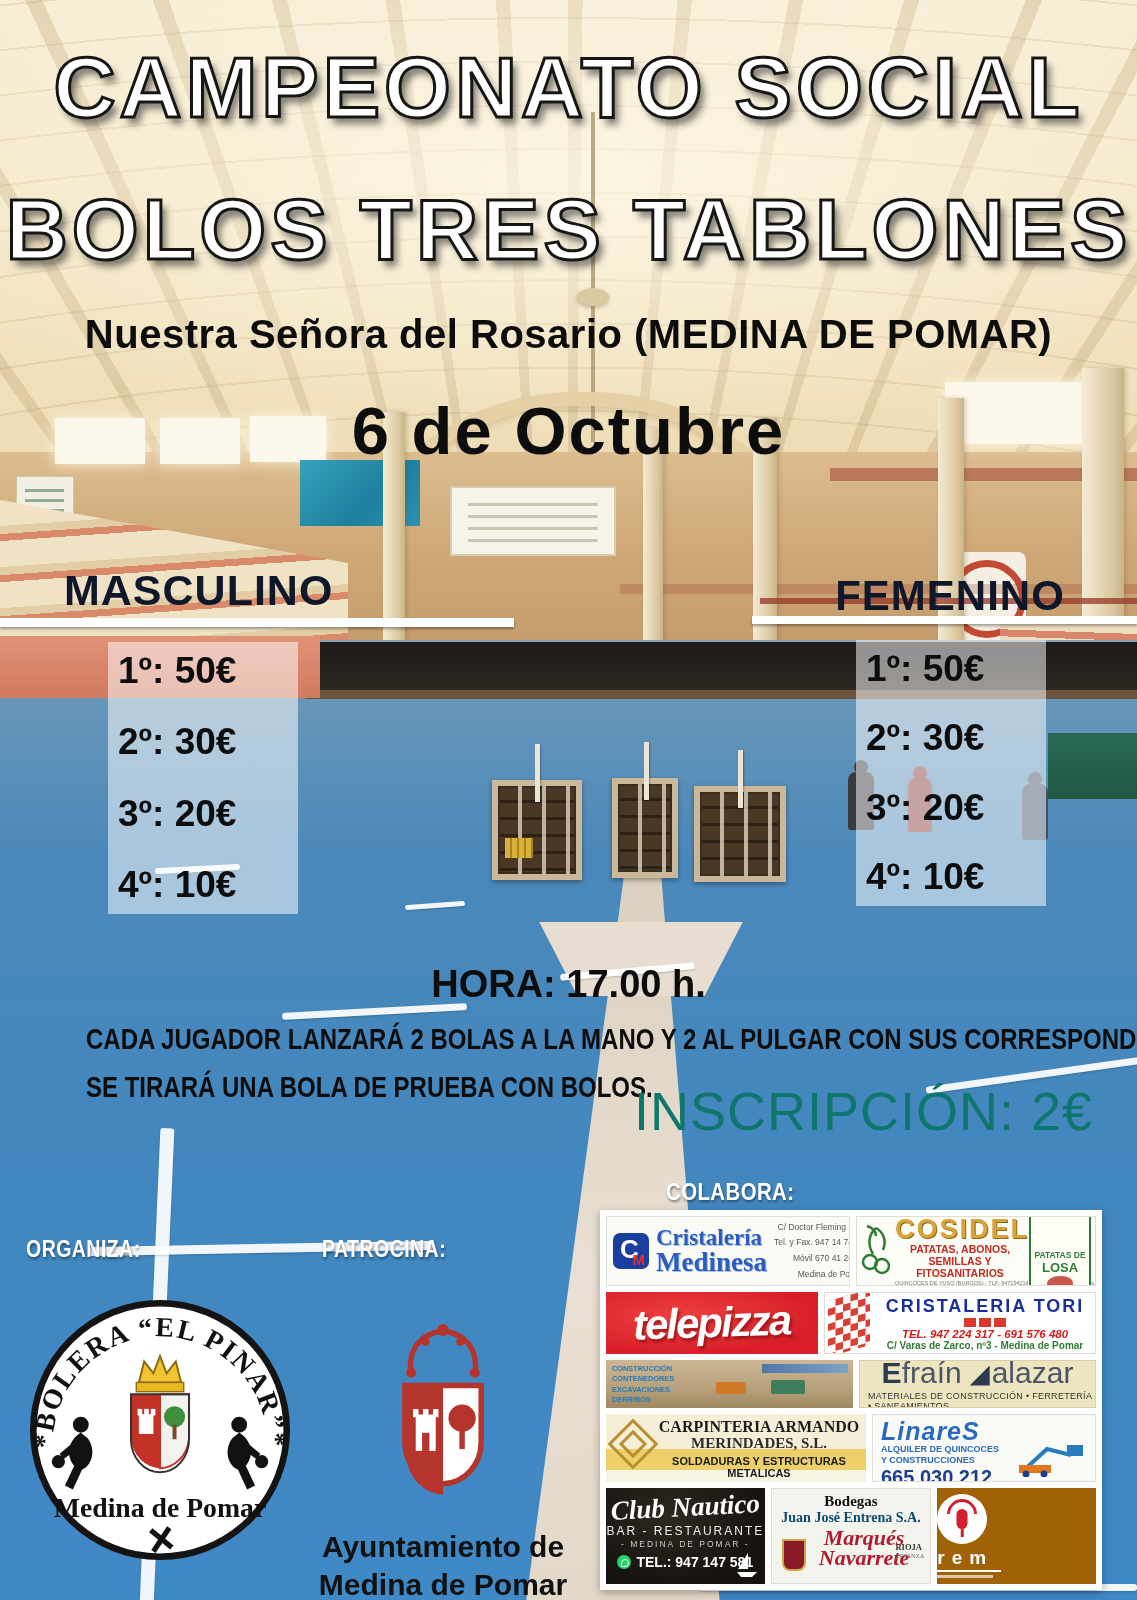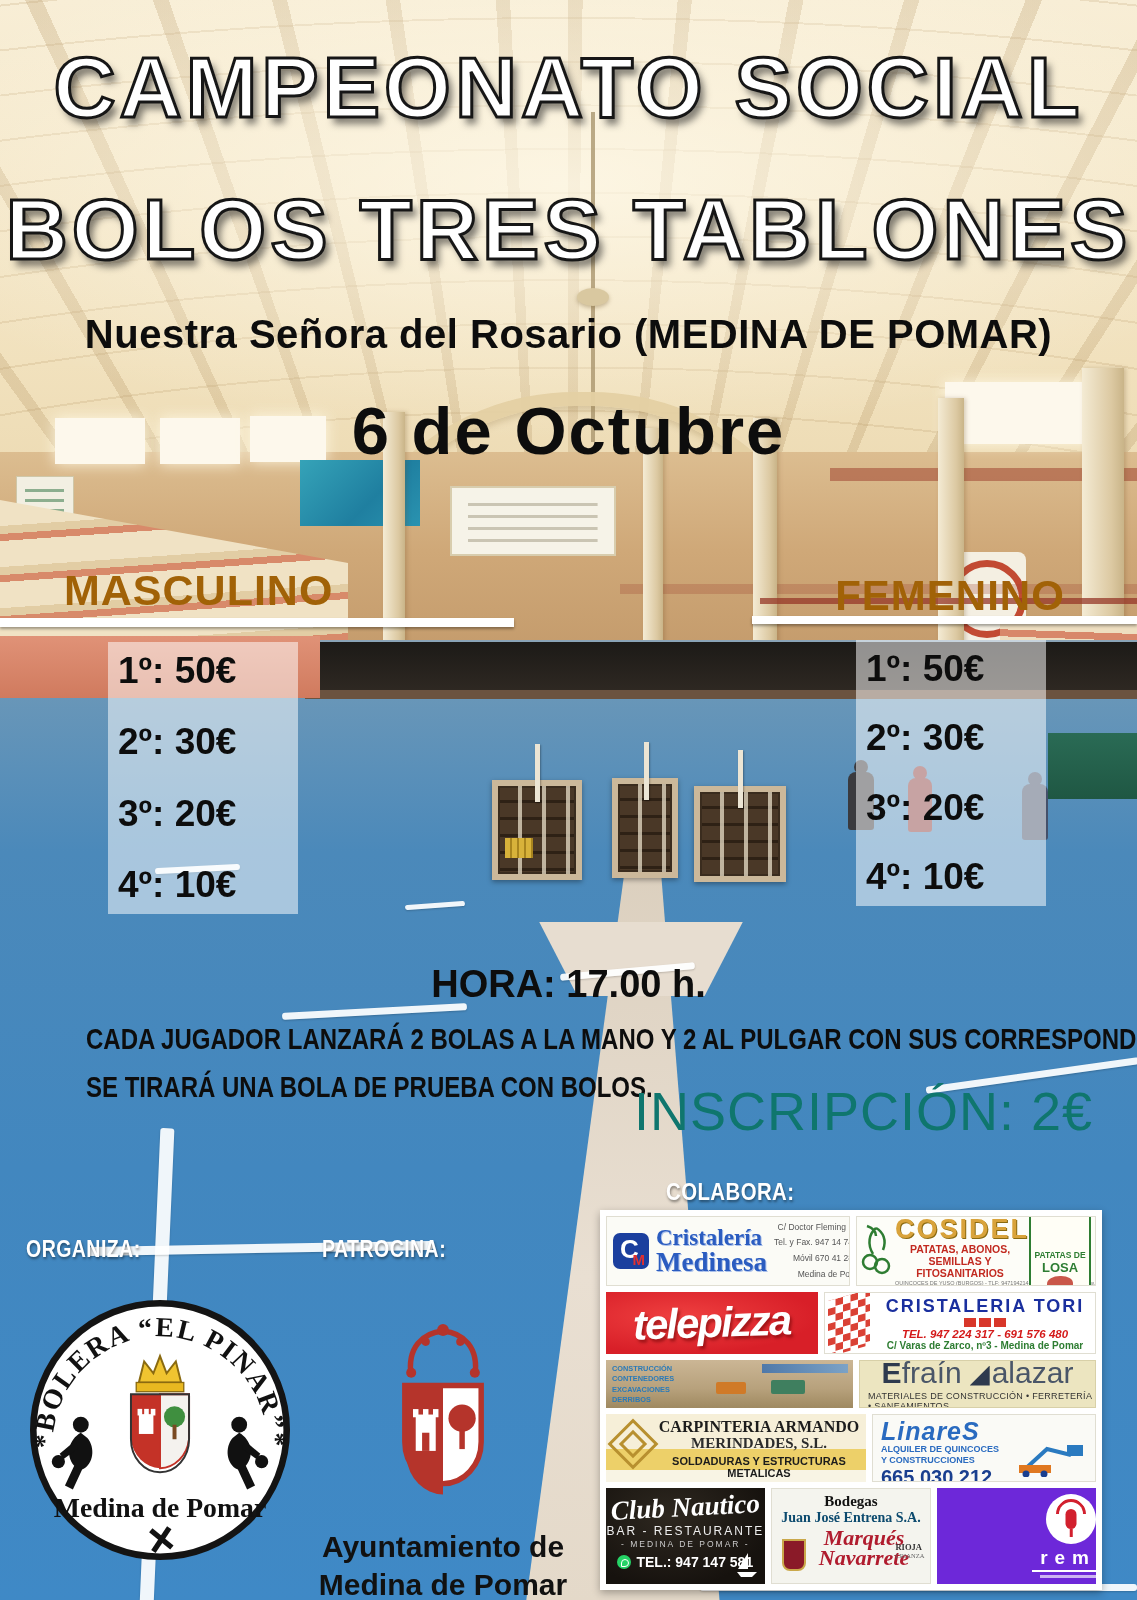--- a/index.html
+++ b/index.html
@@ -56,21 +56,21 @@
   .banner-teal{left:1048px;top:733px;width:89px;height:66px;background:linear-gradient(#2a6b55,#1f5743);}
 
   
   .title{left:0;right:0;text-align:center;font-weight:800;color:#fff;
     -webkit-text-stroke:3px #161616;letter-spacing:4px;line-height:1;
     text-shadow:5px 7px 7px rgba(30,30,30,.55);}
   .t1{top:44px;font-size:86px;}
   .t2{top:186px;font-size:86px;}
   .venue{left:0;right:0;top:312px;text-align:center;font-size:40px;font-weight:800;color:#0d0d0d;letter-spacing:.5px;}
   .date{left:0;right:0;top:392px;text-align:center;font-size:67px;font-weight:800;color:#0d0d0d;letter-spacing:2px;}
-  .cat{font-size:43px;font-weight:800;color:#a16207;letter-spacing:1px;}
+  .cat{font-size:43px;font-weight:800;color:#0f172a;letter-spacing:1px;}
   .cat-men{left:64px;top:566px;}
   .cat-women{left:820px;top:572px;width:260px;text-align:center;font-size:42px;}
   .bar{background:#fff;box-shadow:0 2px 3px rgba(0,0,0,.35);}
   .prize-box{background:rgba(255,255,255,.52);display:flex;flex-direction:column;justify-content:space-between;padding:8px 10px;}
   .prize{font-size:37px;font-weight:800;color:#0d0d0d;white-space:nowrap;}
   .hora{left:0;right:0;top:963px;text-align:center;font-size:38px;font-weight:800;color:#0d0d0d;}
   .rule{left:86px;font-size:30px;font-weight:700;color:#0d0d0d;transform:scaleX(.8);transform-origin:left center;white-space:nowrap;}
   .rule1{top:1022px;} .rule2{top:1070px;}
   .inscription{top:1080px;right:44px;font-size:54px;font-weight:400;color:#0f766e;letter-spacing:1px;}
   .sec-label{font-size:23px;font-weight:800;color:#fff;letter-spacing:.5px;transform:scaleX(.85);transform-origin:left center;
@@ -154,21 +154,21 @@
   .bodegas{background:#f4f4ee;border:1px solid #e0ded2;height:96px;text-align:center;padding-top:4px;}
   .bod-l1{font-family:"Liberation Serif",serif;font-weight:700;font-size:15px;color:#111;line-height:1.1;}
   .bod-l2{font-family:"Liberation Serif",serif;font-weight:700;font-size:14px;color:#0c4a6e;line-height:1.15;}
   .bod-shield{position:absolute;left:10px;bottom:12px;width:20px;height:28px;background:#8a1a28;border:2px solid #caa84a;border-radius:0 0 8px 8px;}
   .bod-brandwrap{margin-left:26px;margin-top:2px;line-height:.95;}
   .bod-brand{font-family:"Liberation Serif",serif;font-style:italic;font-weight:700;color:#b01c2e;font-size:22px;}
   .bod-side{position:absolute;right:6px;bottom:24px;text-align:left;}
   .bod-region{font-family:"Liberation Serif",serif;font-weight:700;font-size:8.5px;color:#333;}
   .bod-note{font-family:"Liberation Serif",serif;font-size:6.5px;color:#666;}
   
-  .rem{background:#6d28d9;height:96px;display:flex;flex-direction:column;align-items:flex-end;justify-content:center;}
+  .rem{background:#a16207;height:96px;display:flex;flex-direction:column;align-items:flex-start;justify-content:center;}
   .rem-circle{width:50px;height:50px;background:#fff;border-radius:50%;position:relative;}
   .rem-mic{position:absolute;left:50%;top:15px;transform:translateX(-50%);width:11px;height:20px;background:#d2202e;border-radius:6px;}
   .rem-stand{position:absolute;left:50%;bottom:7px;transform:translateX(-50%);width:2.5px;height:8px;background:#d2202e;}
   .rem-arc{position:absolute;left:50%;top:5px;transform:translateX(-50%) rotate(45deg);width:24px;height:24px;border:3px solid #d2202e;border-radius:50%;border-bottom-color:transparent;border-right-color:transparent;}
   .rem-name{color:#fff;font-size:19px;font-weight:700;letter-spacing:7px;margin-top:4px;line-height:1;}
   .rem-tag{width:64px;height:2px;background:#fff;margin-top:3px;}
   .rem-tag2{width:56px;height:3px;background:rgba(255,255,255,.65);margin-top:3px;}
 
   
   .bolera-logo{left:28px;top:1298px;width:264px;height:264px;}

